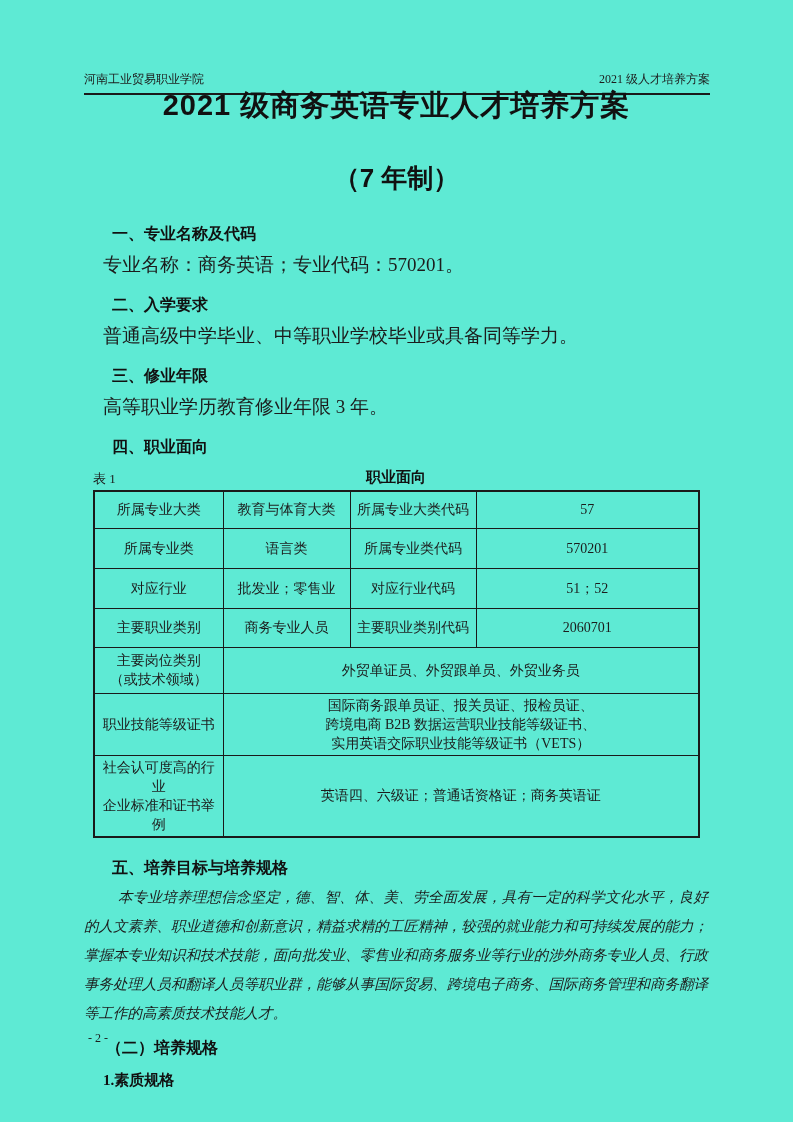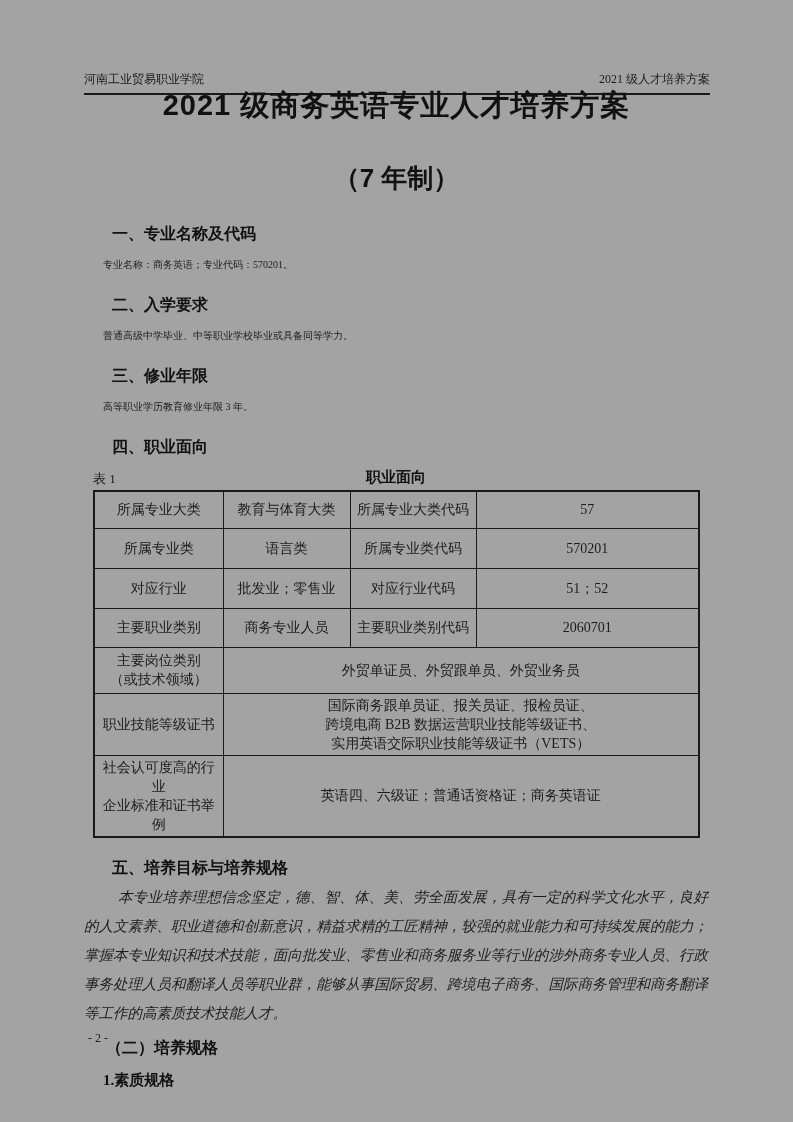--- a/index.html
+++ b/index.html
@@ -2,21 +2,21 @@
 <html><head>
 <meta charset="utf-8">
 <style>
   * { box-sizing: border-box; }
   html, body { margin: 0; padding: 0; background: #e8e8e8; }
   .page {
     position: relative;
     width: 793px;
     height: 1122px;
     margin: 0 auto;
-    background: #a3a3a3;
+    background: #5eead4;
     color: #1c1c1c;
     font-family: "Liberation Serif", serif;
     overflow: hidden;
   }
   
   .header {
     position: absolute;
     top: 71px;
     left: 84px;
     width: 626px;
@@ -81,21 +81,21 @@
     margin: 6px 0 0 0;
     padding-left: 19px;
     font-size: 15px;
     font-weight: bold;
     line-height: 26px;
     color: #111;
   }
   .plain {
     margin: 6px 0 0 0;
     padding-left: 19px;
-    font-size: 10px;
+    font-size: 19px;
     line-height: 26px;
   }
   .para {
     margin: 3px 0 0 0;
     font-size: 14.5px;
     line-height: 29px;
     text-align: justify;
     text-indent: 34px;
     font-style: italic;
   }

